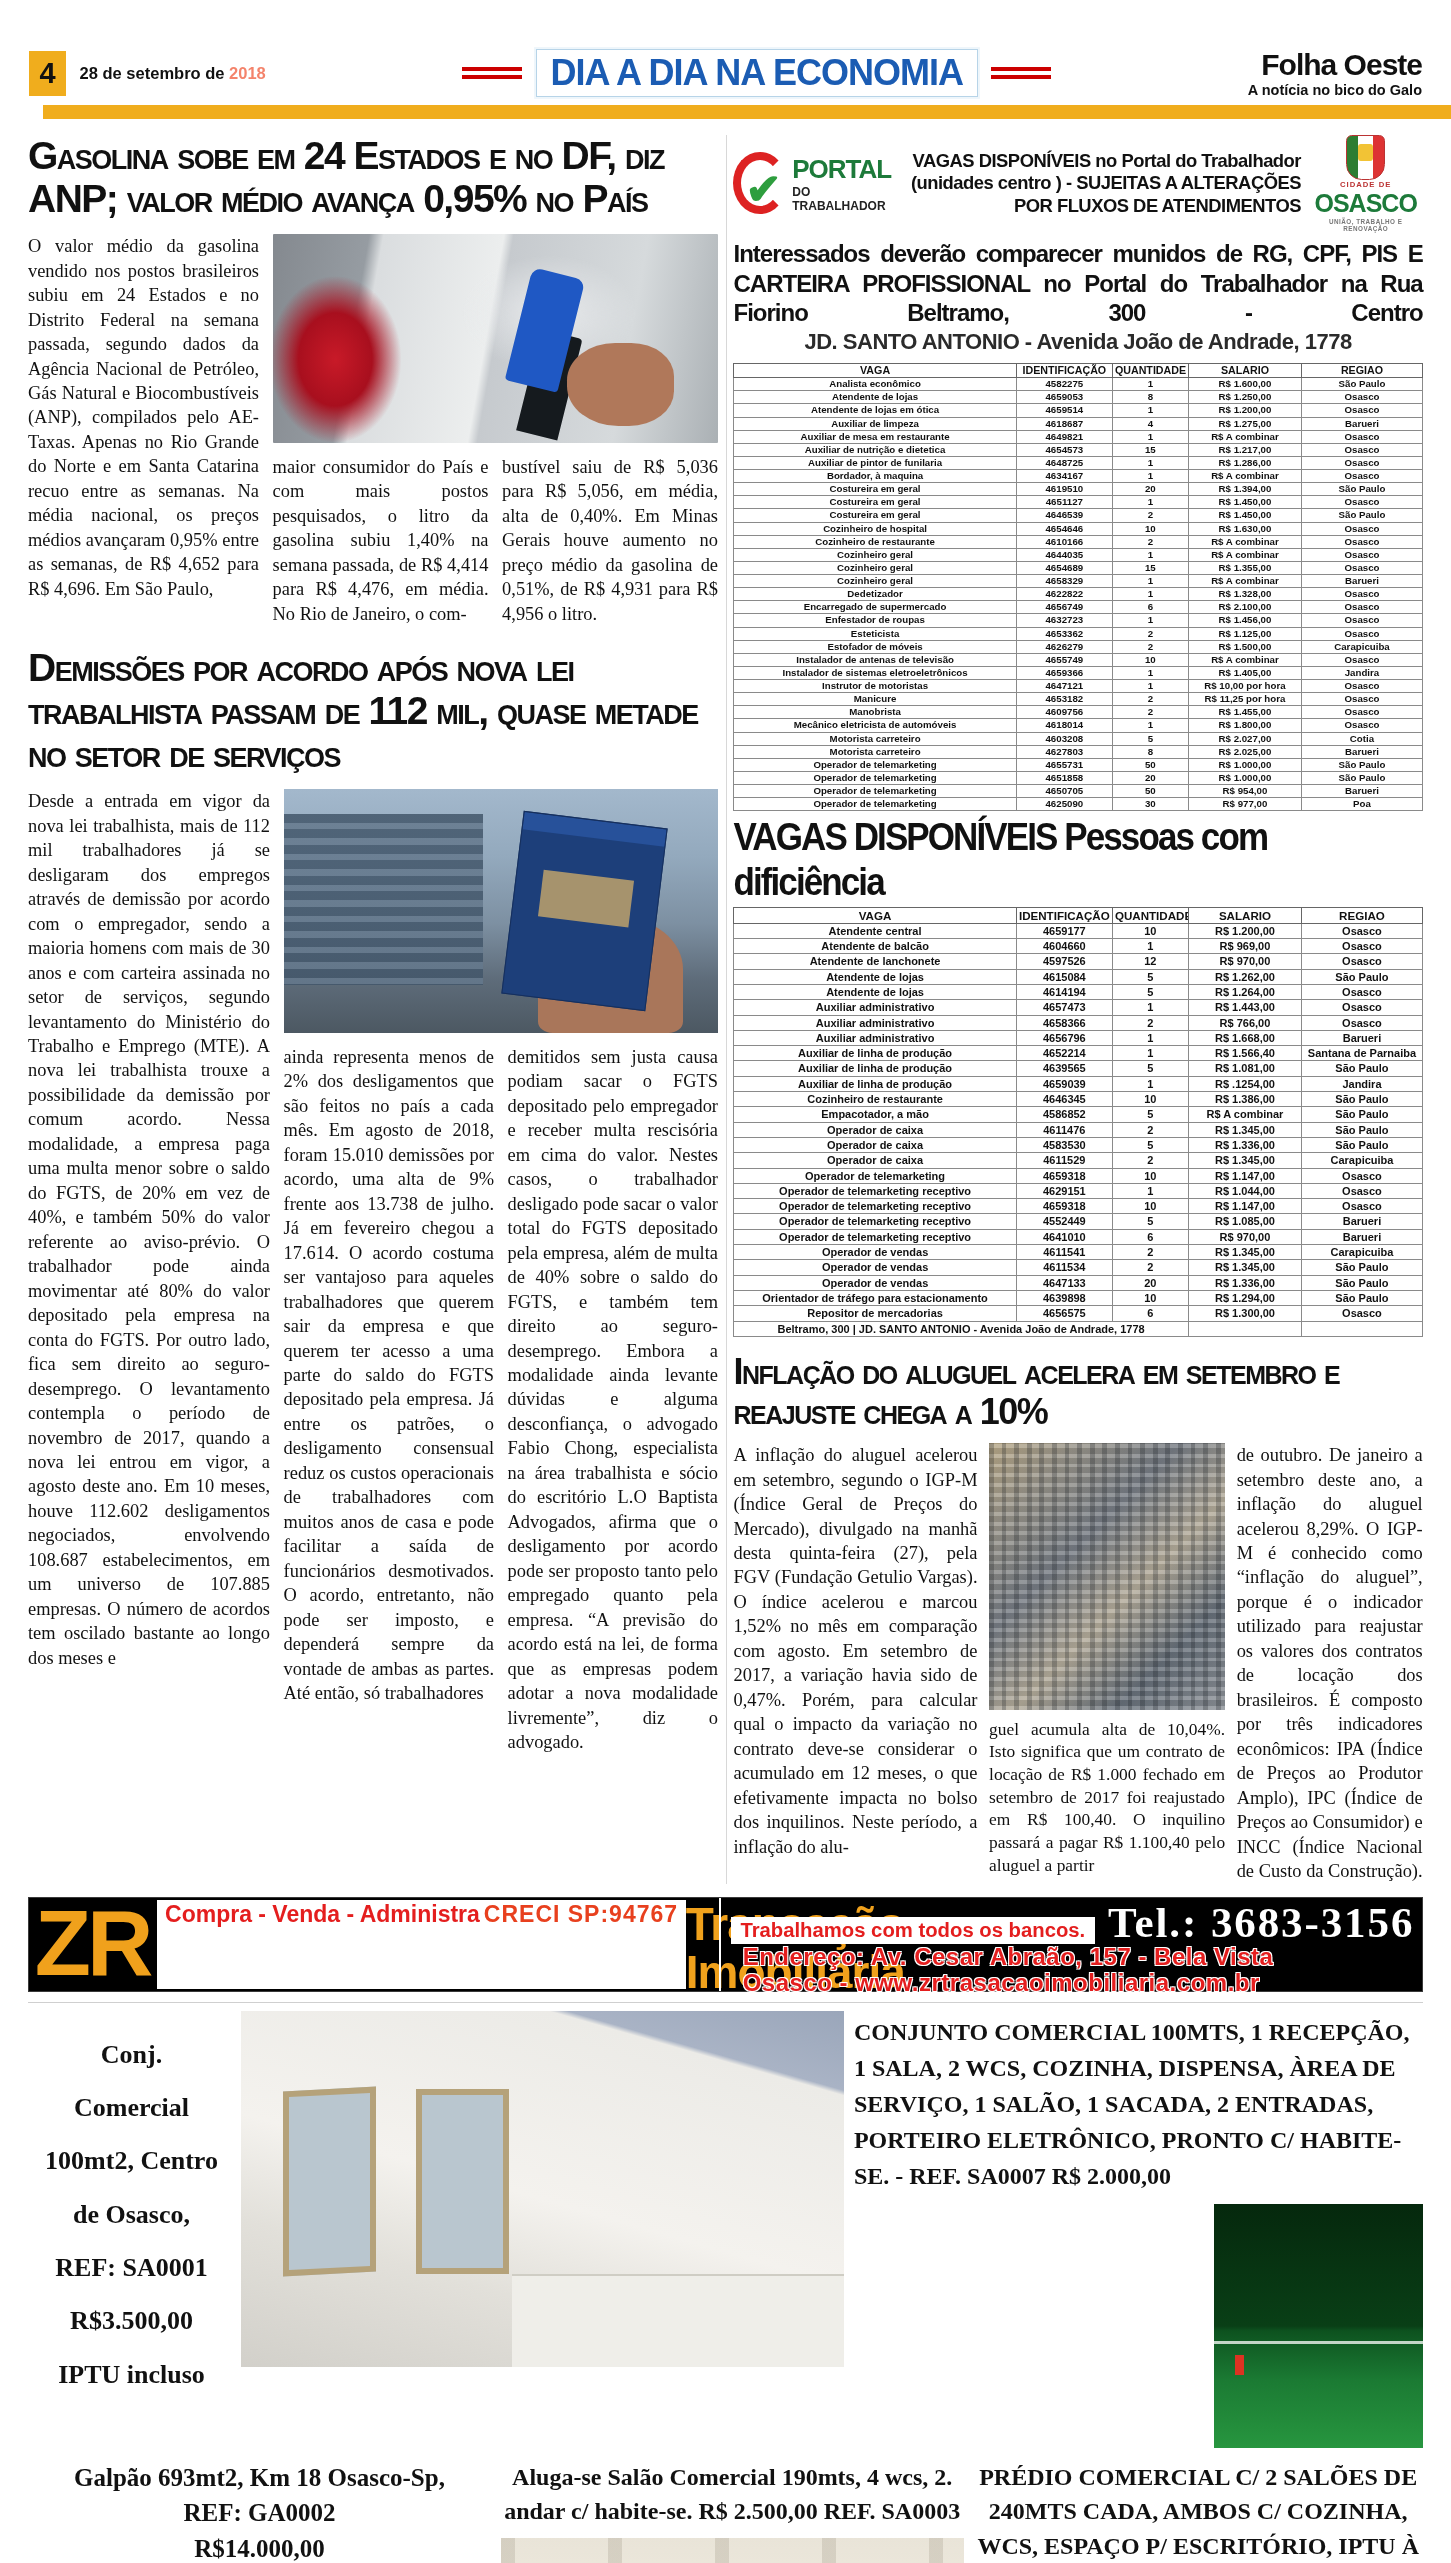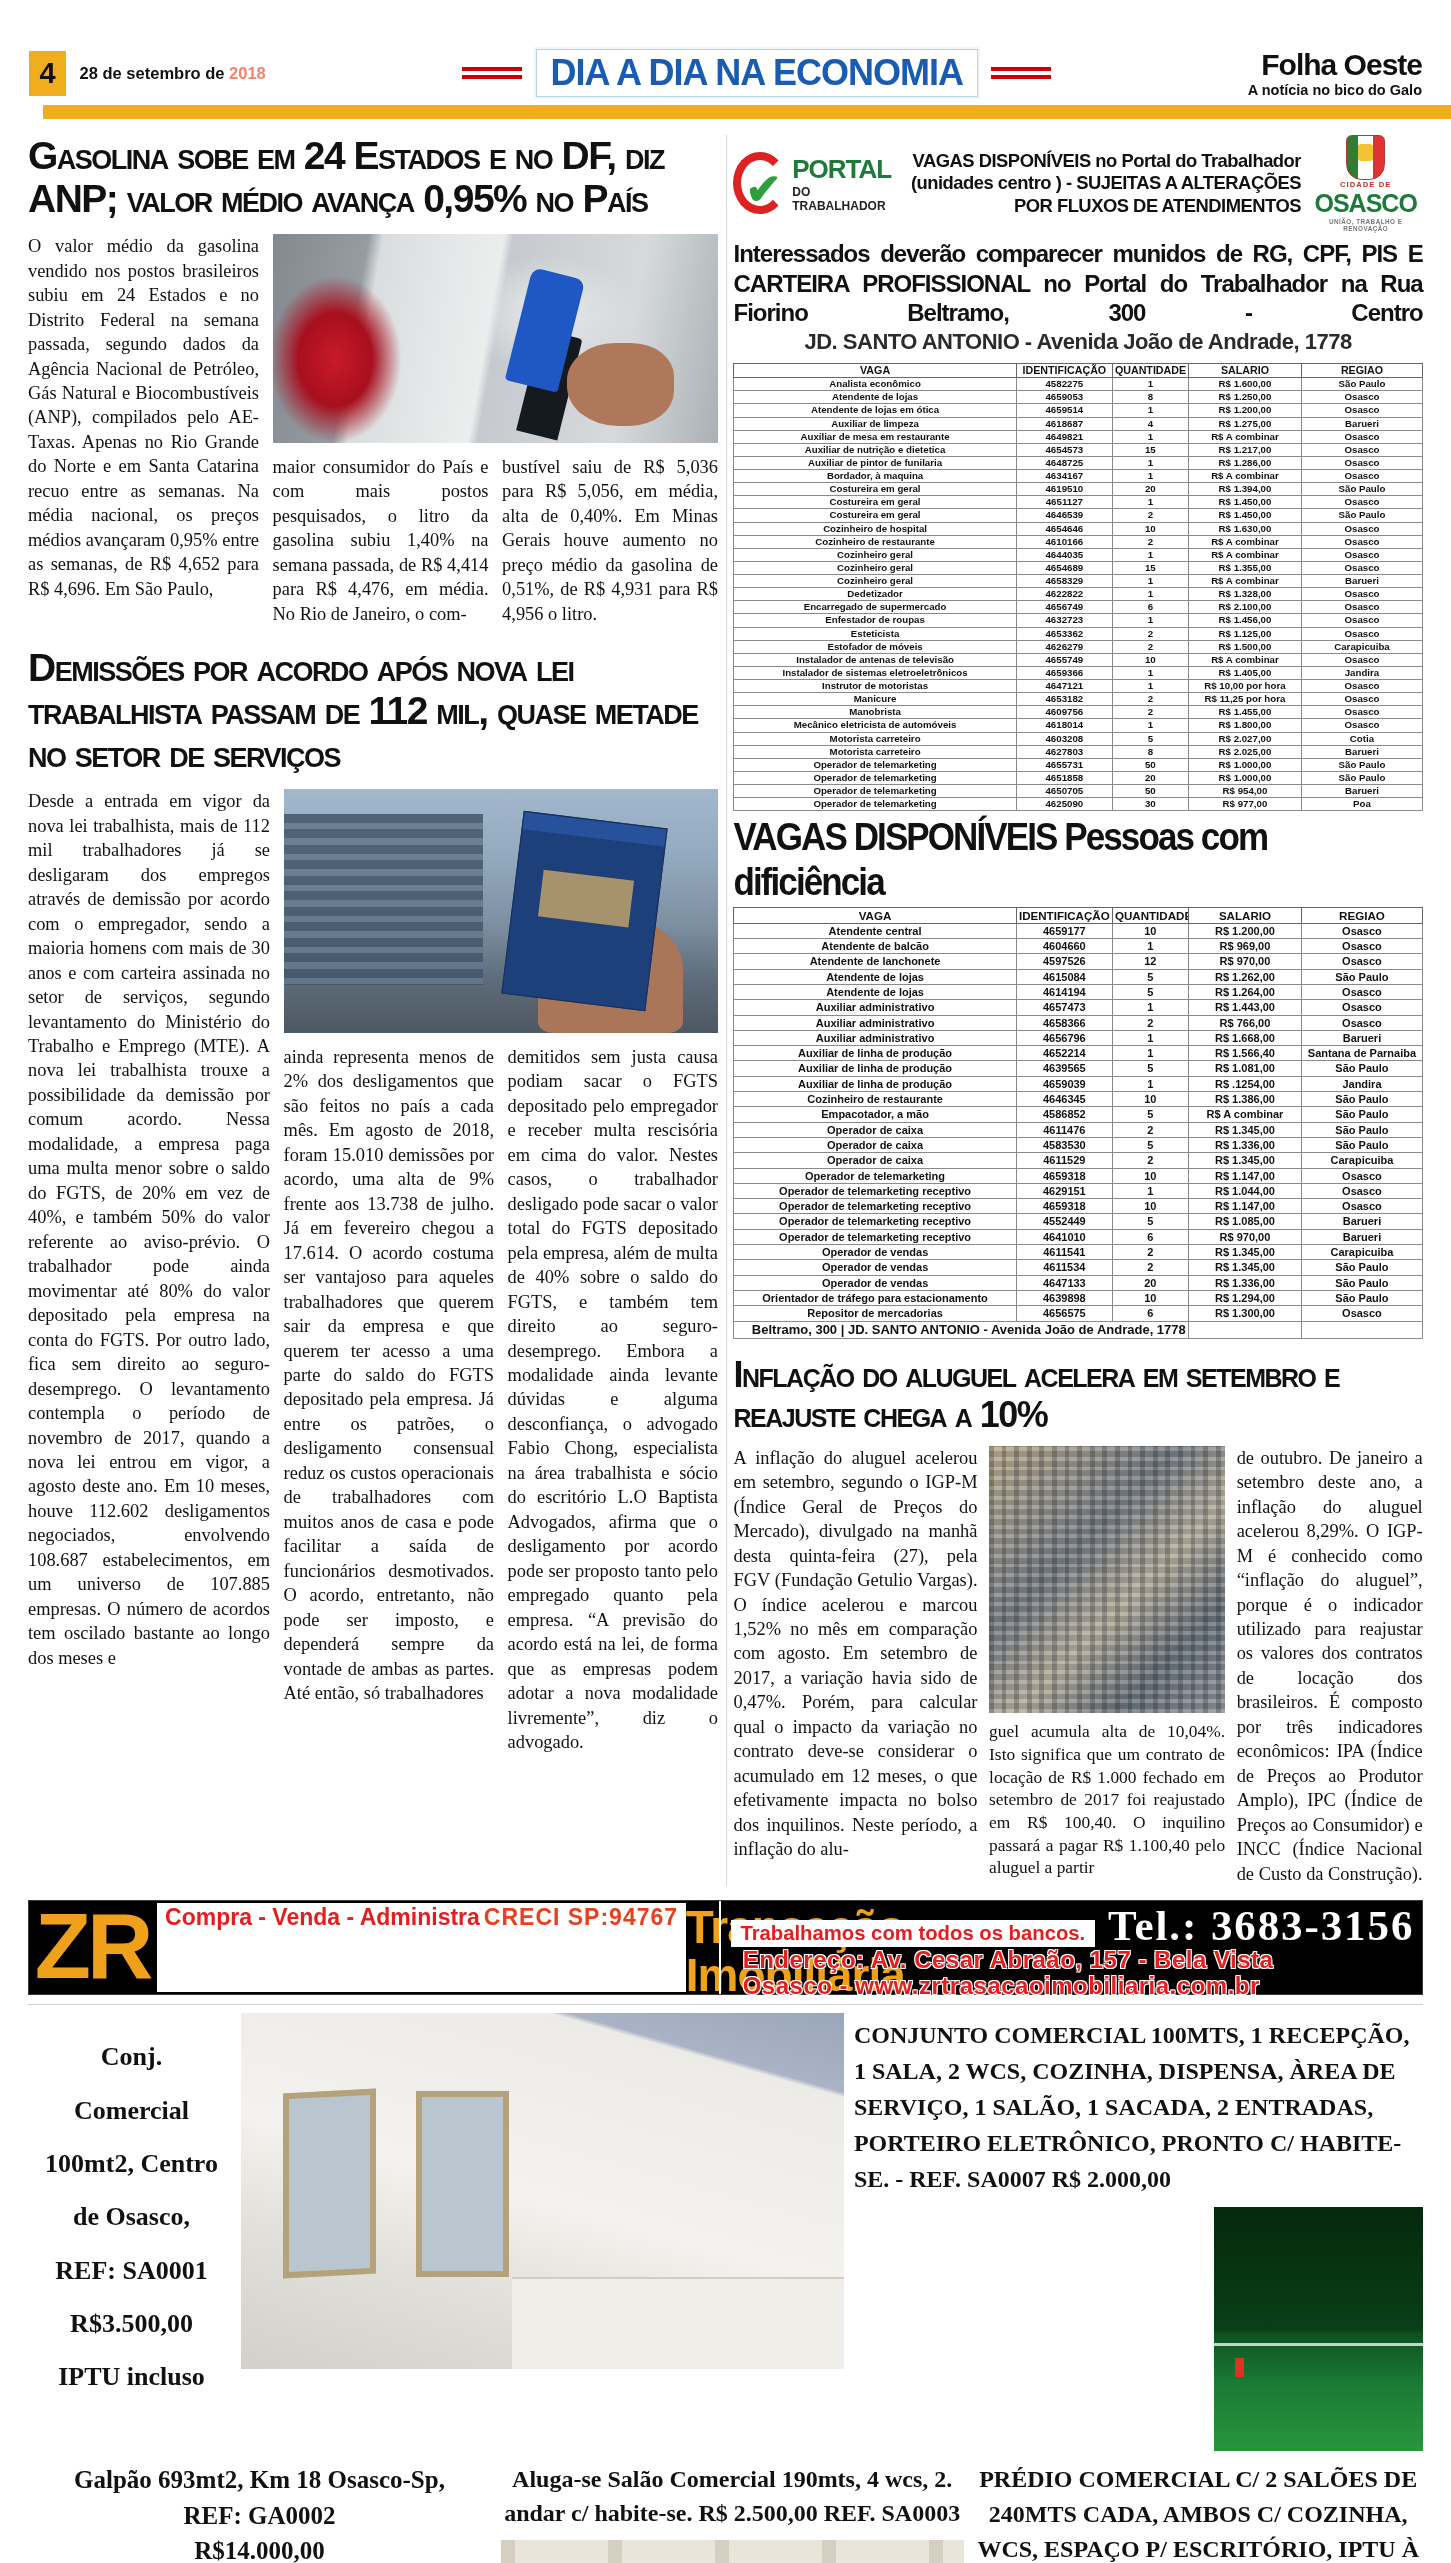--- a/index.html
+++ b/index.html
@@ -82,21 +82,21 @@
 
   table.jobs { width:100%; border-collapse:collapse; margin-top:7.7px; table-layout:fixed;
     font-family:"Liberation Sans", sans-serif; font-weight:700; text-align:center; }
   table.jobs th, table.jobs td { border:1px solid #8a8a8a; padding:0 1.9px; overflow:hidden; white-space:nowrap; }
   table.jobs th { border-color:#666; }
   col.c-vaga { width:41%; } col.c-id { width:14%; } col.c-qt { width:11%; } col.c-sal { width:16.5%; } col.c-reg { width:17.5%; }
   .t1 { font-size:9.7px; line-height:1.25; }
   .t1 th { font-size:10.7px; }
   .t2 { font-size:11px; line-height:1.3; }
   .t2 th { font-size:11.6px; }
-  .t-footer td { text-align:right; font-size:13px; border-color:#9a9a9a; }
+  .t-footer td { text-align:center; font-size:11px; border-color:#9a9a9a; }
 
   .pcd-heading { margin-top:7.7px; font:700 35px "Liberation Sans", sans-serif; letter-spacing:-1.9px; transform:scaleY(1.12); transform-origin:left; }
 
   
   .art3-head { margin-top:15.5px; font-size:36px; }
   .art3-body { display:flex; gap:11.6px; margin-top:11.6px; }
   .a3c1 { width:244px; }
   .a3c2 { width:236px; }
   .a3c3 { flex:1; }
   .a3c1 .bodytxt, .a3c2 .bodytxt, .a3c3 .bodytxt { font-size:17.4px; line-height:1.3; }

